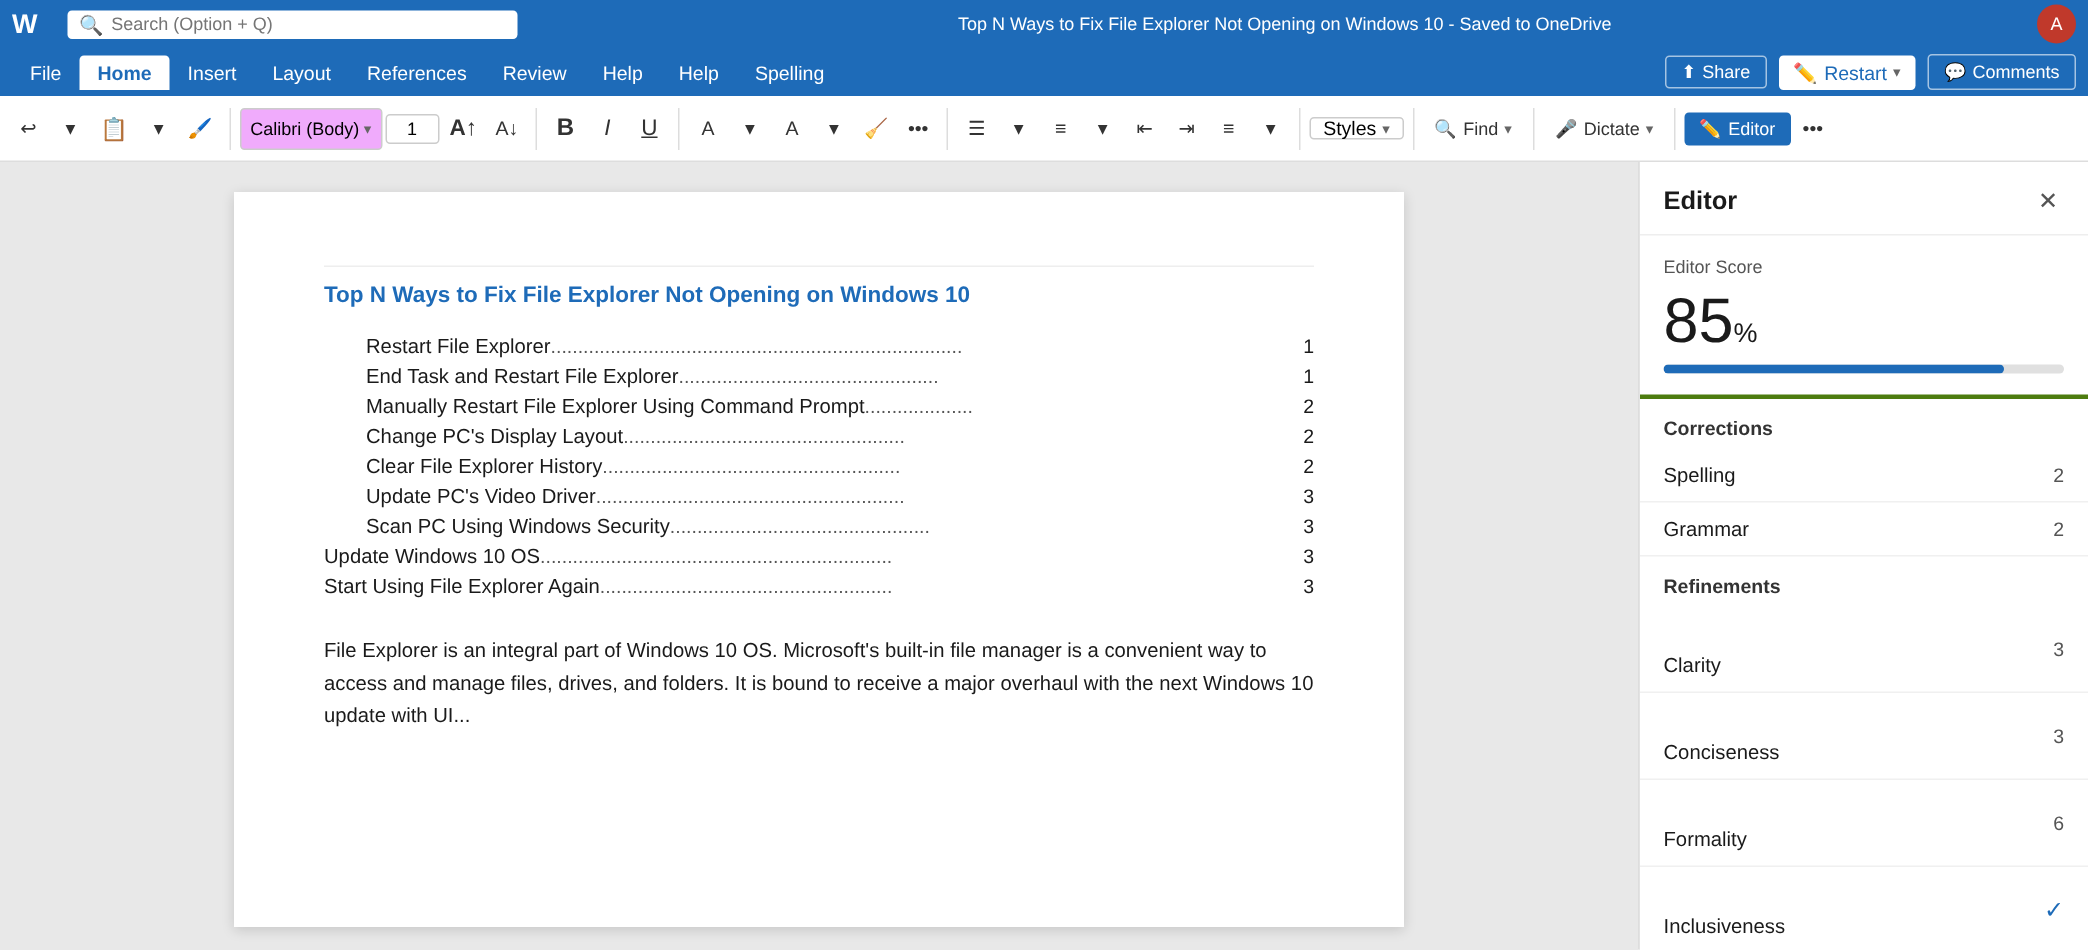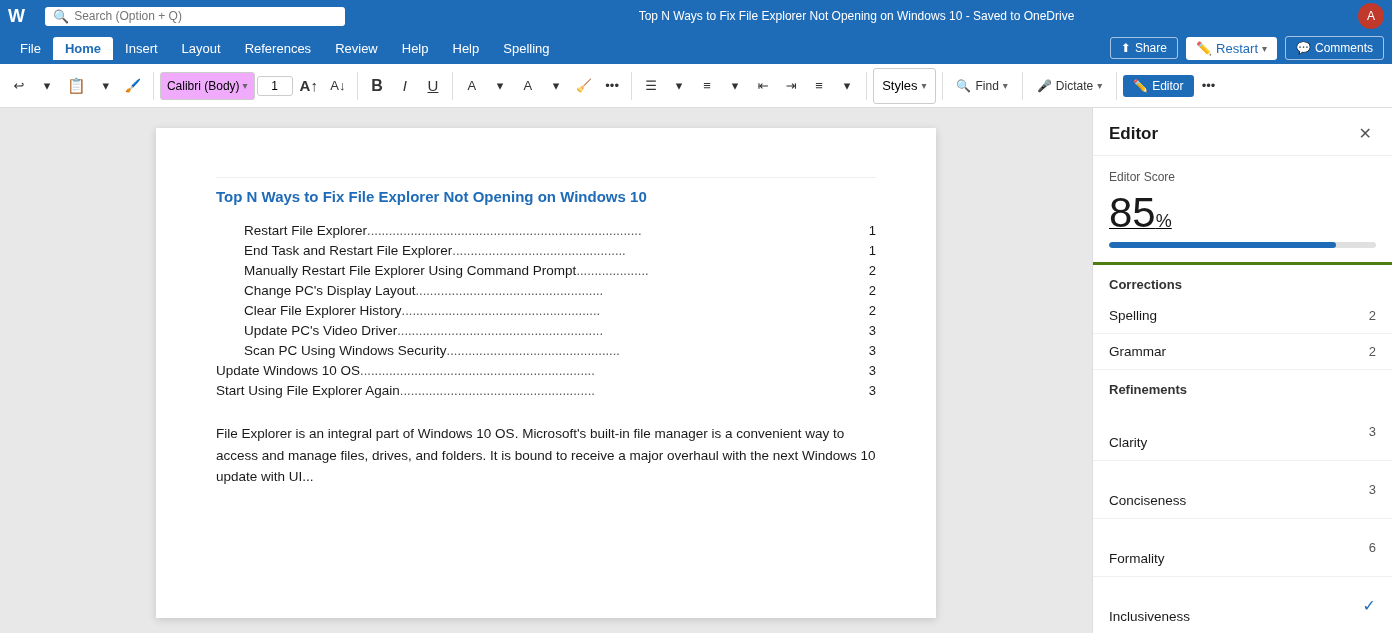--- a/index.html
+++ b/index.html
@@ -70,21 +70,21 @@
     .font-size-input {
       width: 36px; padding: 2px 4px; border: 1px solid #ccc; border-radius: 3px;
       font-size: 12px; text-align: center;
     }
     .tb-bold { font-weight: bold; font-size: 16px; }
     .tb-italic { font-style: italic; font-size: 15px; }
     .tb-underline { text-decoration: underline; font-size: 15px; }
     .styles-btn {
       display: flex; align-items: center; gap: 4px; padding: 3px 8px;
       border: 1px solid #ccc; border-radius: 3px; cursor: pointer; background: white;
-      font-size: 13px; height: 36px; justify-content: flex-end;
+      font-size: 13px; height: 15px; justify-content: flex-end;
     }
     .find-btn, .dictate-btn, .editor-btn {
       display: flex; align-items: center; gap: 4px; padding: 3px 8px;
       cursor: pointer; font-size: 12px; color: #333; height: 32px; border-radius: 3px;
     }
     .editor-btn-main {
       display: flex; align-items: center; gap: 4px; padding: 4px 10px;
       background: #1e6bb8; color: white; border-radius: 3px; cursor: pointer;
       font-size: 12px; font-weight: 500;
     }
@@ -123,21 +123,21 @@
     }
     .sidebar-header {
       display: flex; align-items: center; justify-content: space-between;
       padding: 14px 16px 10px; border-bottom: 1px solid #eee;
     }
     .sidebar-title { font-size: 17px; font-weight: 600; color: #1a1a1a; }
     .sidebar-close { cursor: pointer; color: #555; font-size: 16px; padding: 2px 4px; }
 
     .score-section { padding: 14px 16px; border-bottom: 3px solid #4d7c0f; }
     .score-label { font-size: 12px; color: #555; margin-bottom: 8px; }
-    .score-row { display: flex; align-items: flex-end; justify-content: space-between; margin-bottom: 8px; text-decoration: underline; }
+    .score-row { display: flex; align-items: flex-end; justify-content: space-between; margin-bottom: 8px; }
     .score-number { font-size: 42px; font-weight: 300; color: #1a1a1a; line-height: 1; }
     .score-percent { font-size: 18px; color: #1a1a1a; }
     .score-bar { height: 6px; background: #e0e0e0; border-radius: 3px; overflow: hidden; }
     .score-bar-fill { height: 100%; background: #1e6bb8; border-radius: 3px; }
 
     .section-header { padding: 12px 16px 6px; font-size: 13px; font-weight: 600; color: #333; }
     .correction-row {
       display: flex; align-items: center; justify-content: space-between;
       padding: 10px 16px; border-bottom: 1px solid #f0f0f0;
       cursor: pointer;

